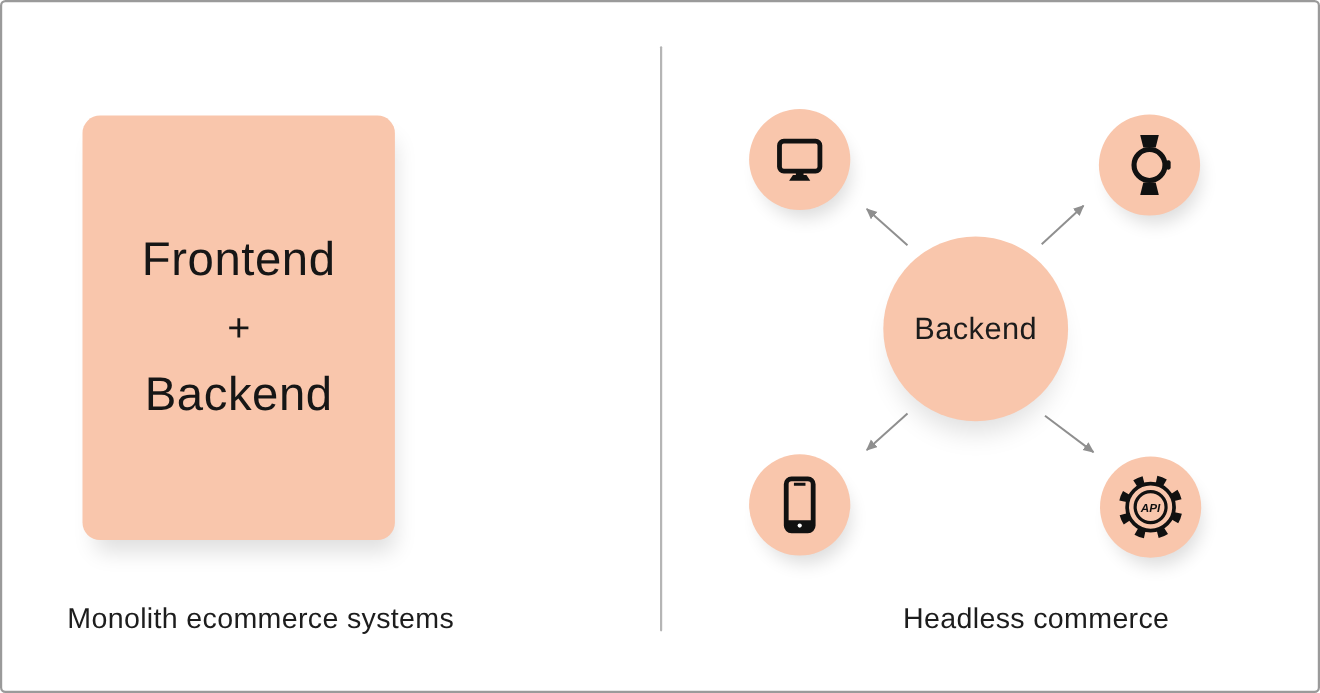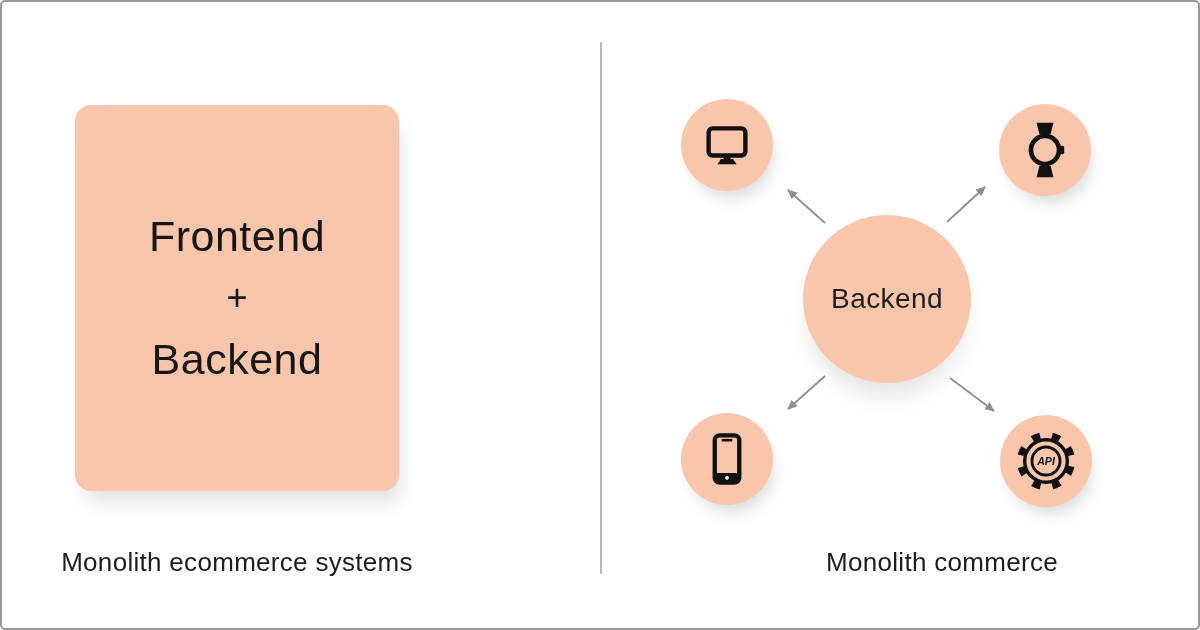--- a/index.html
+++ b/index.html
@@ -10,21 +10,21 @@
     height: 630px;
     background: #ffffff;
     border: 2px solid #9a9a9a;
     border-radius: 5px;
     overflow: hidden;
   }
   
   .monolith-box {
     position: absolute;
     left: 73px; top: 103px;
-    width: 324px; height: 386px;
+    width: 284px; height: 386px;
     background: #F9C6AC;
     border-radius: 16px;
     box-shadow: 6px 16px 20px -6px rgba(0,0,0,0.13);
     display: flex;
     flex-direction: column;
     align-items: center;
     justify-content: center;
   }
   .monolith-box .big-line {
     font-size: 43px;
@@ -165,16 +165,16 @@
 
     <div class="node-circle node-br">
       <svg class="icon-svg" width="62" height="62" viewBox="0 0 64 64">
         <circle cx="32" cy="32" r="26" fill="none" stroke="#111" stroke-width="8" stroke-dasharray="8.3 12.1" transform="rotate(12 32 32)"></circle>
         <circle cx="32" cy="32" r="22" fill="none" stroke="#111" stroke-width="3.5"></circle>
         <circle cx="32" cy="32" r="14.5" fill="none" stroke="#111" stroke-width="3"></circle>
         <text x="32" y="36.5" text-anchor="middle" font-family="Liberation Sans, sans-serif" font-size="11" font-weight="bold" fill="#111">API</text>
       </svg>
     </div>
 
-    <div class="caption caption-right">Monolith commerce</div>
+    <div class="caption caption-right">Headless commerce</div>
   </div>
 
 </div>
 
 </body></html>

